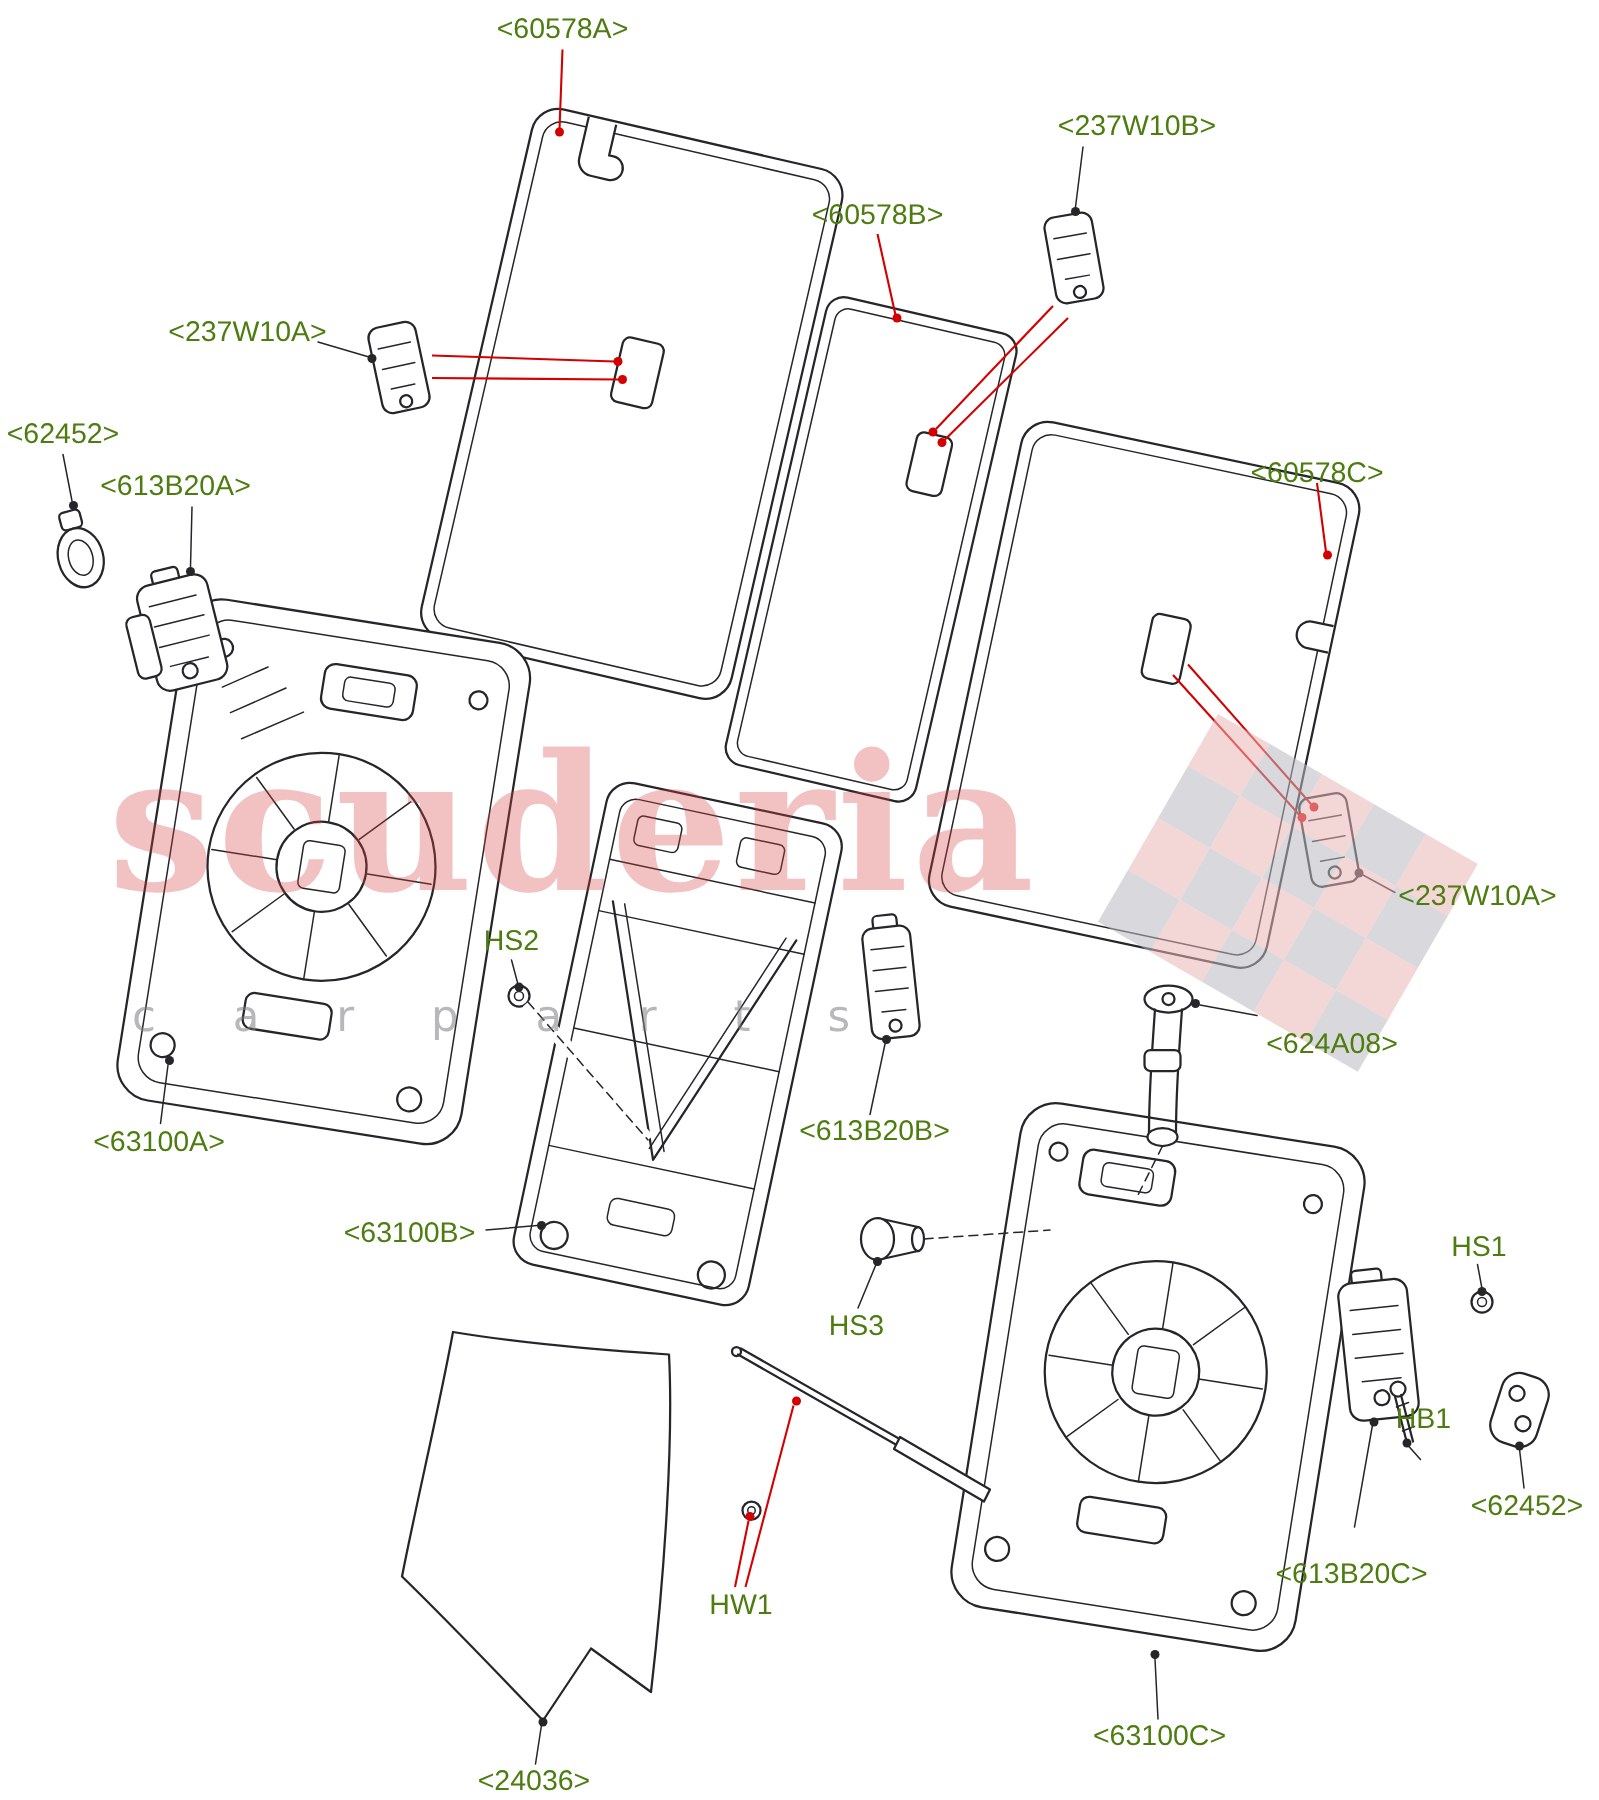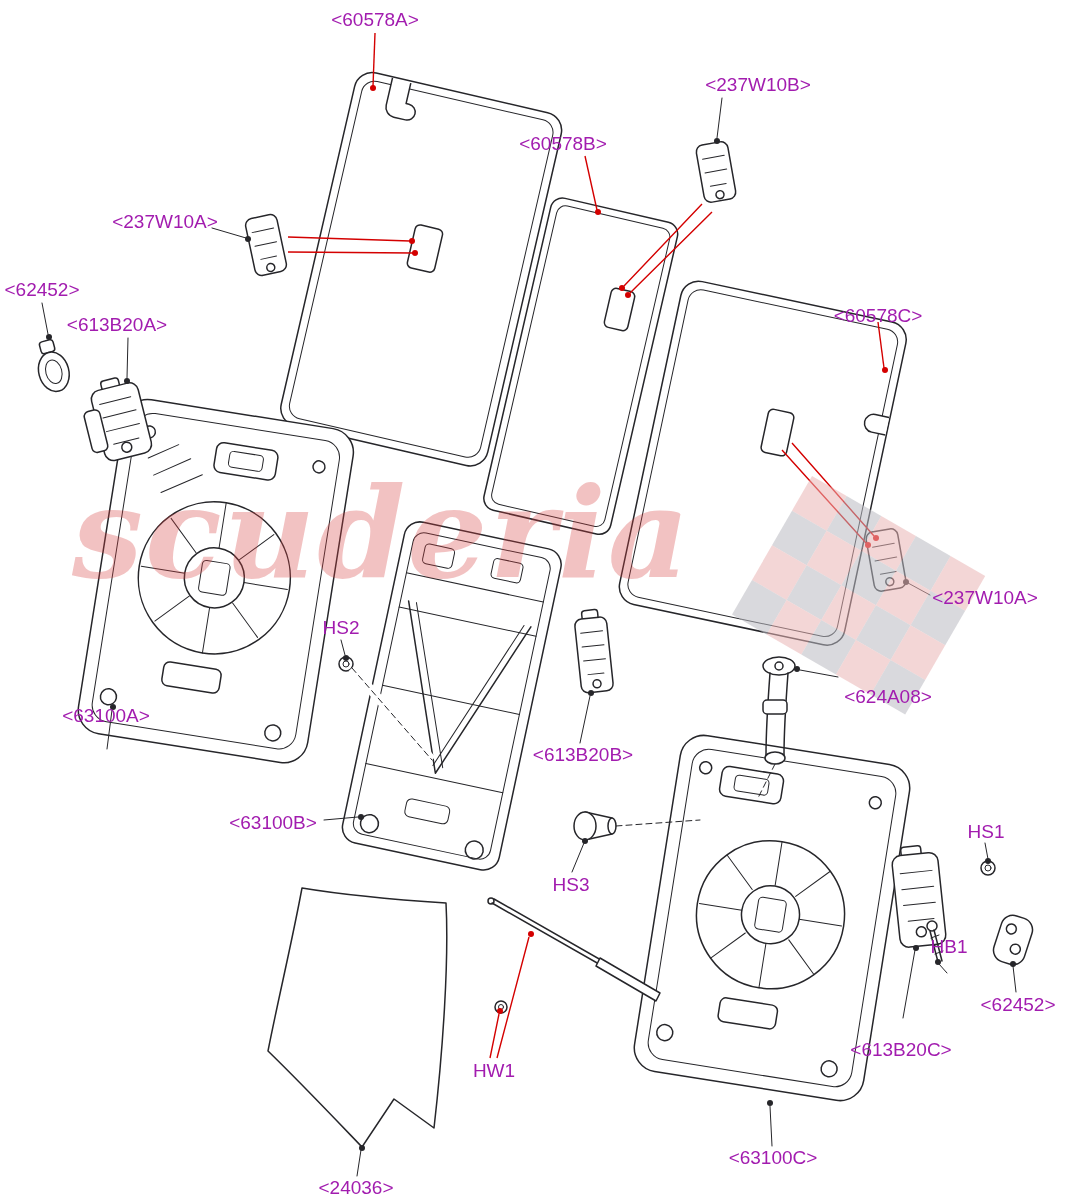--- a/index.html
+++ b/index.html
@@ -12,27 +12,27 @@
   .lnw{fill:#ffffff;stroke:#26262a;stroke-width:1.5;stroke-linejoin:round;}
   .thin{stroke-width:1;}
   .red{fill:none;stroke:#d40000;stroke-width:1.4;}
   .rdot{fill:#d40000;stroke:none;}
   .bdot{fill:#26262a;stroke:none;}
   .dash{stroke-dasharray:6 4;}
   .case{stroke:#ffffff;stroke-width:9;fill:none;}
   .fp{fill:#eab5b5;opacity:.55;}
   .fg{fill:#b9bac1;opacity:.55;}
   
-  .wm-brand{position:absolute;left:72px;top:464px;font-family:"DejaVu Serif",serif;
+  .wm-brand{position:absolute;left:72px;top:480px;font-family:"DejaVu Serif",serif;
             font-weight:bold;font-size:126px;line-height:1.1;letter-spacing:2px;
-            color:rgba(215,65,65,0.32);white-space:nowrap;font-style:italic;}
+            color:rgba(215,65,65,0.32);white-space:nowrap;}
   .wm-sub{position:absolute;left:88px;top:660px;font-family:"DejaVu Sans",sans-serif;
           font-size:29px;letter-spacing:21px;color:rgba(125,125,132,0.55);white-space:nowrap;}
   
-  .plabel{position:absolute;transform:translate(-50%,-50%);color:#a21caf;
+  .plabel{position:absolute;transform:translate(-50%,-50%);color:#4d7c0f;
           font-size:19px;white-space:nowrap;cursor:pointer;}
 </style>
 </head>
 <body>
 
 <div class="stage">
 
   <svg class="layer" viewBox="0 0 1066 1200">
 
     <g transform="rotate(13 420 270)">
@@ -284,33 +284,34 @@
       <rect class="fp" x="160" y="80" width="40" height="40"></rect>
       <rect class="fg" x="0" y="120" width="40" height="40"></rect>
         <rect class="fp" x="40" y="120" width="40" height="40"></rect>
       <rect class="fg" x="80" y="120" width="40" height="40"></rect>
         <rect class="fp" x="120" y="120" width="40" height="40"></rect>
       <rect class="fg" x="160" y="120" width="40" height="40"></rect>
     </g>
   </svg>
 
   <div class="wm-brand">scuderia</div>
+  <div class="wm-sub">c a r   p a r t s</div>
 
   <span class="plabel" style="left:375px;top:20px">&lt;60578A&gt;</span>
   <span class="plabel" style="left:758px;top:85px">&lt;237W10B&gt;</span>
-  <span class="plabel" style="left:563px;top:144px">&lt;60578B&gt;</span>
+  <span class="plabel" style="left:585px;top:144px">&lt;60578B&gt;</span>
   <span class="plabel" style="left:165px;top:222px">&lt;237W10A&gt;</span>
   <span class="plabel" style="left:42px;top:290px">&lt;62452&gt;</span>
   <span class="plabel" style="left:117px;top:325px">&lt;613B20A&gt;</span>
   <span class="plabel" style="left:878px;top:316px">&lt;60578C&gt;</span>
   <span class="plabel" style="left:985px;top:598px">&lt;237W10A&gt;</span>
   <span class="plabel" style="left:341px;top:628px">HS2</span>
   <span class="plabel" style="left:888px;top:697px">&lt;624A08&gt;</span>
   <span class="plabel" style="left:583px;top:755px">&lt;613B20B&gt;</span>
-  <span class="plabel" style="left:106px;top:716px">&lt;63100A&gt;</span>
+  <span class="plabel" style="left:106px;top:762px">&lt;63100A&gt;</span>
   <span class="plabel" style="left:273px;top:823px">&lt;63100B&gt;</span>
   <span class="plabel" style="left:986px;top:832px">HS1</span>
   <span class="plabel" style="left:571px;top:885px">HS3</span>
   <span class="plabel" style="left:949px;top:947px">HB1</span>
   <span class="plabel" style="left:1018px;top:1005px">&lt;62452&gt;</span>
   <span class="plabel" style="left:901px;top:1050px">&lt;613B20C&gt;</span>
   <span class="plabel" style="left:494px;top:1071px">HW1</span>
   <span class="plabel" style="left:773px;top:1158px">&lt;63100C&gt;</span>
   <span class="plabel" style="left:356px;top:1188px">&lt;24036&gt;</span>
 

